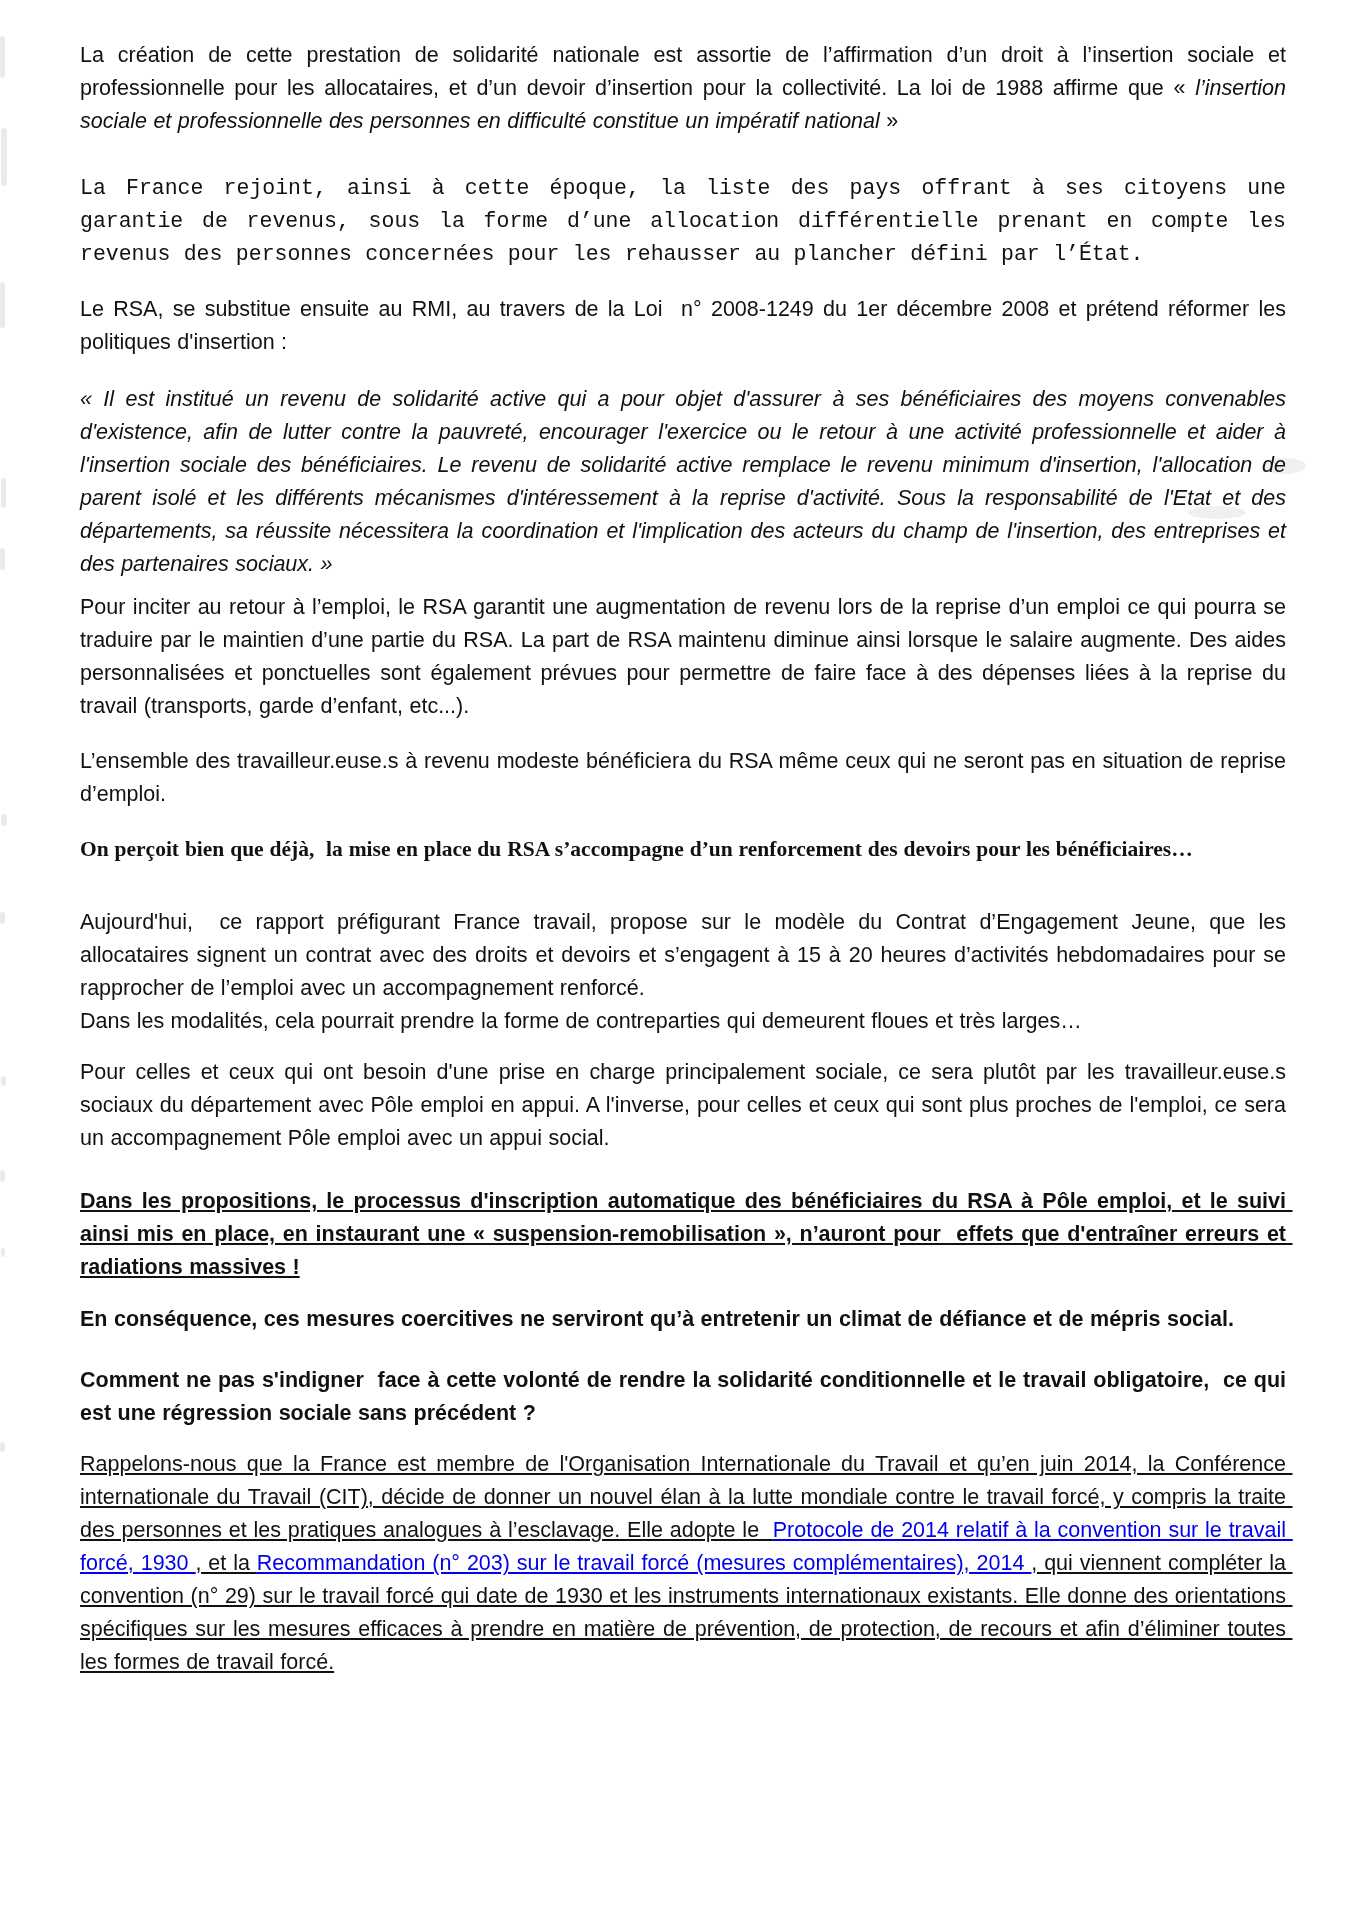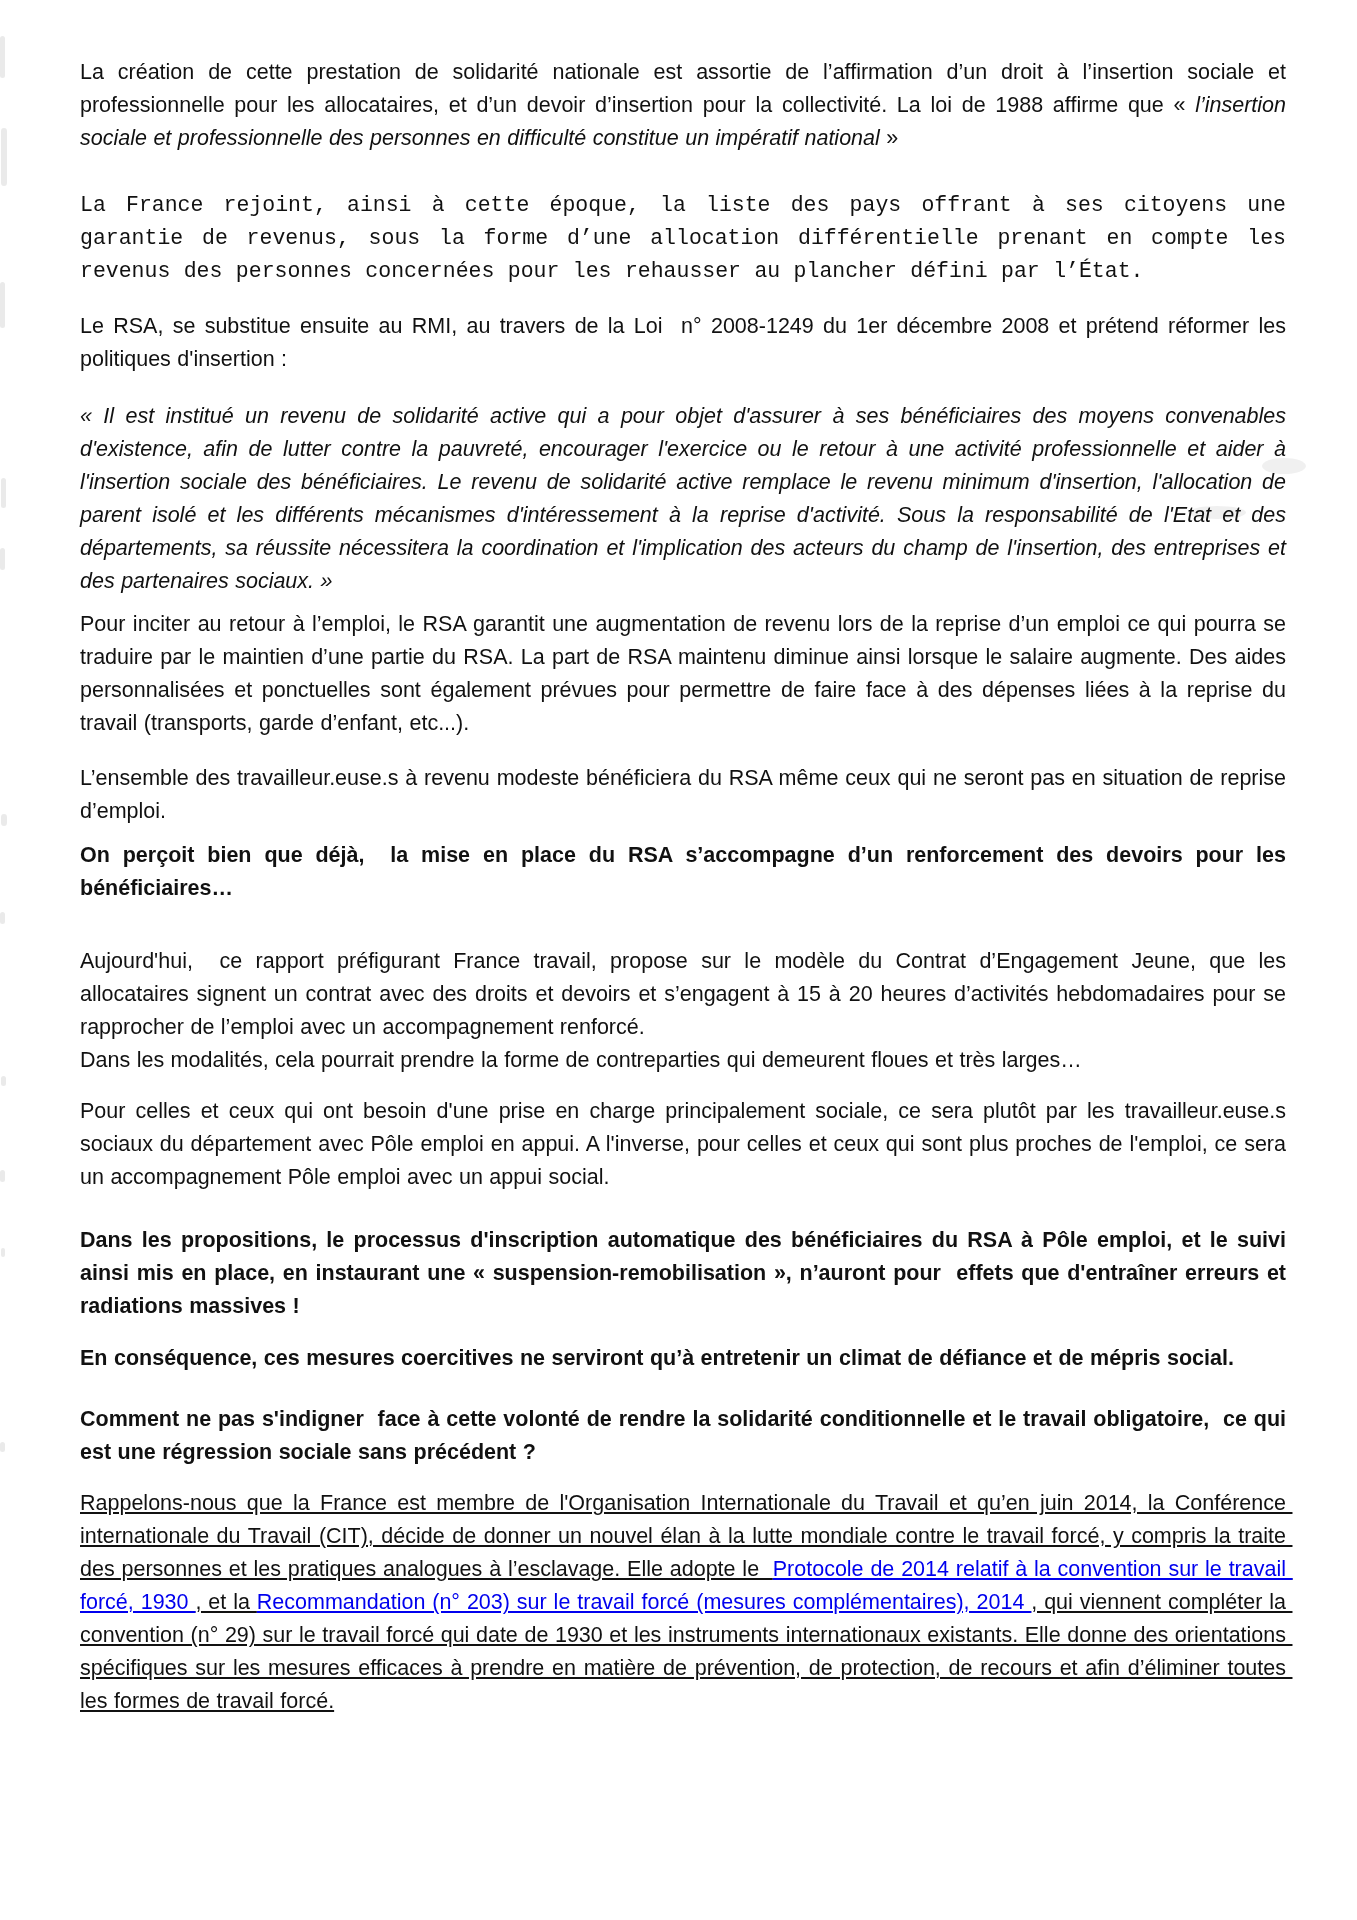--- a/index.html
+++ b/index.html
@@ -10,43 +10,43 @@
     width: 1357px;
     height: 1920px;
     background: #ffffff;
     position: relative;
     overflow: hidden;
     font-family: "Liberation Sans", "DejaVu Sans", sans-serif;
     color: #111111;
   }
   .page {
     position: absolute;
-    top: 56px;
+    top: 39px;
     left: 80px;
     width: 1206px;
   }
   p.para {
     margin: 0;
     font-size: 21.5px;
     line-height: 33px;
     text-align: justify;
     white-space: pre-wrap;
     word-spacing: 0.5px;
   }
   
   p.para:nth-of-type(2)  { margin-top: 34px; font-family: Liberation Mono, monospace; }
   p.para:nth-of-type(3)  { margin-top: 22px; }
   p.para:nth-of-type(4)  { margin-top: 24px; }
   p.para:nth-of-type(5)  { margin-top: 10px; }
   p.para:nth-of-type(6)  { margin-top: 22px; }
-  p.para:nth-of-type(7)  { margin-top: 11px; }
+  p.para:nth-of-type(7)  { margin-top: 22px; font-family: Liberation Serif, serif; }
   p.para:nth-of-type(8)  { margin-top: 40px; }
   p.para:nth-of-type(9)  { }
   p.para:nth-of-type(10) { margin-top: 18px; }
-  p.para:nth-of-type(11) { margin-top: 30px; }
+  p.para:nth-of-type(11) { margin-top: 30px; text-decoration: underline; }
   p.para:nth-of-type(12) { margin-top: 19px; }
   p.para:nth-of-type(13) { margin-top: 28px; }
   p.para:nth-of-type(14) { margin-top: 18px; text-decoration: underline; }
 
   .run-normal { font-style: normal; font-weight: normal; }
   .run-italic { font-style: italic; }
   .run-bold   { font-weight: bold; }
   .run-link {
     color: #0000EE;
     text-decoration: underline;

